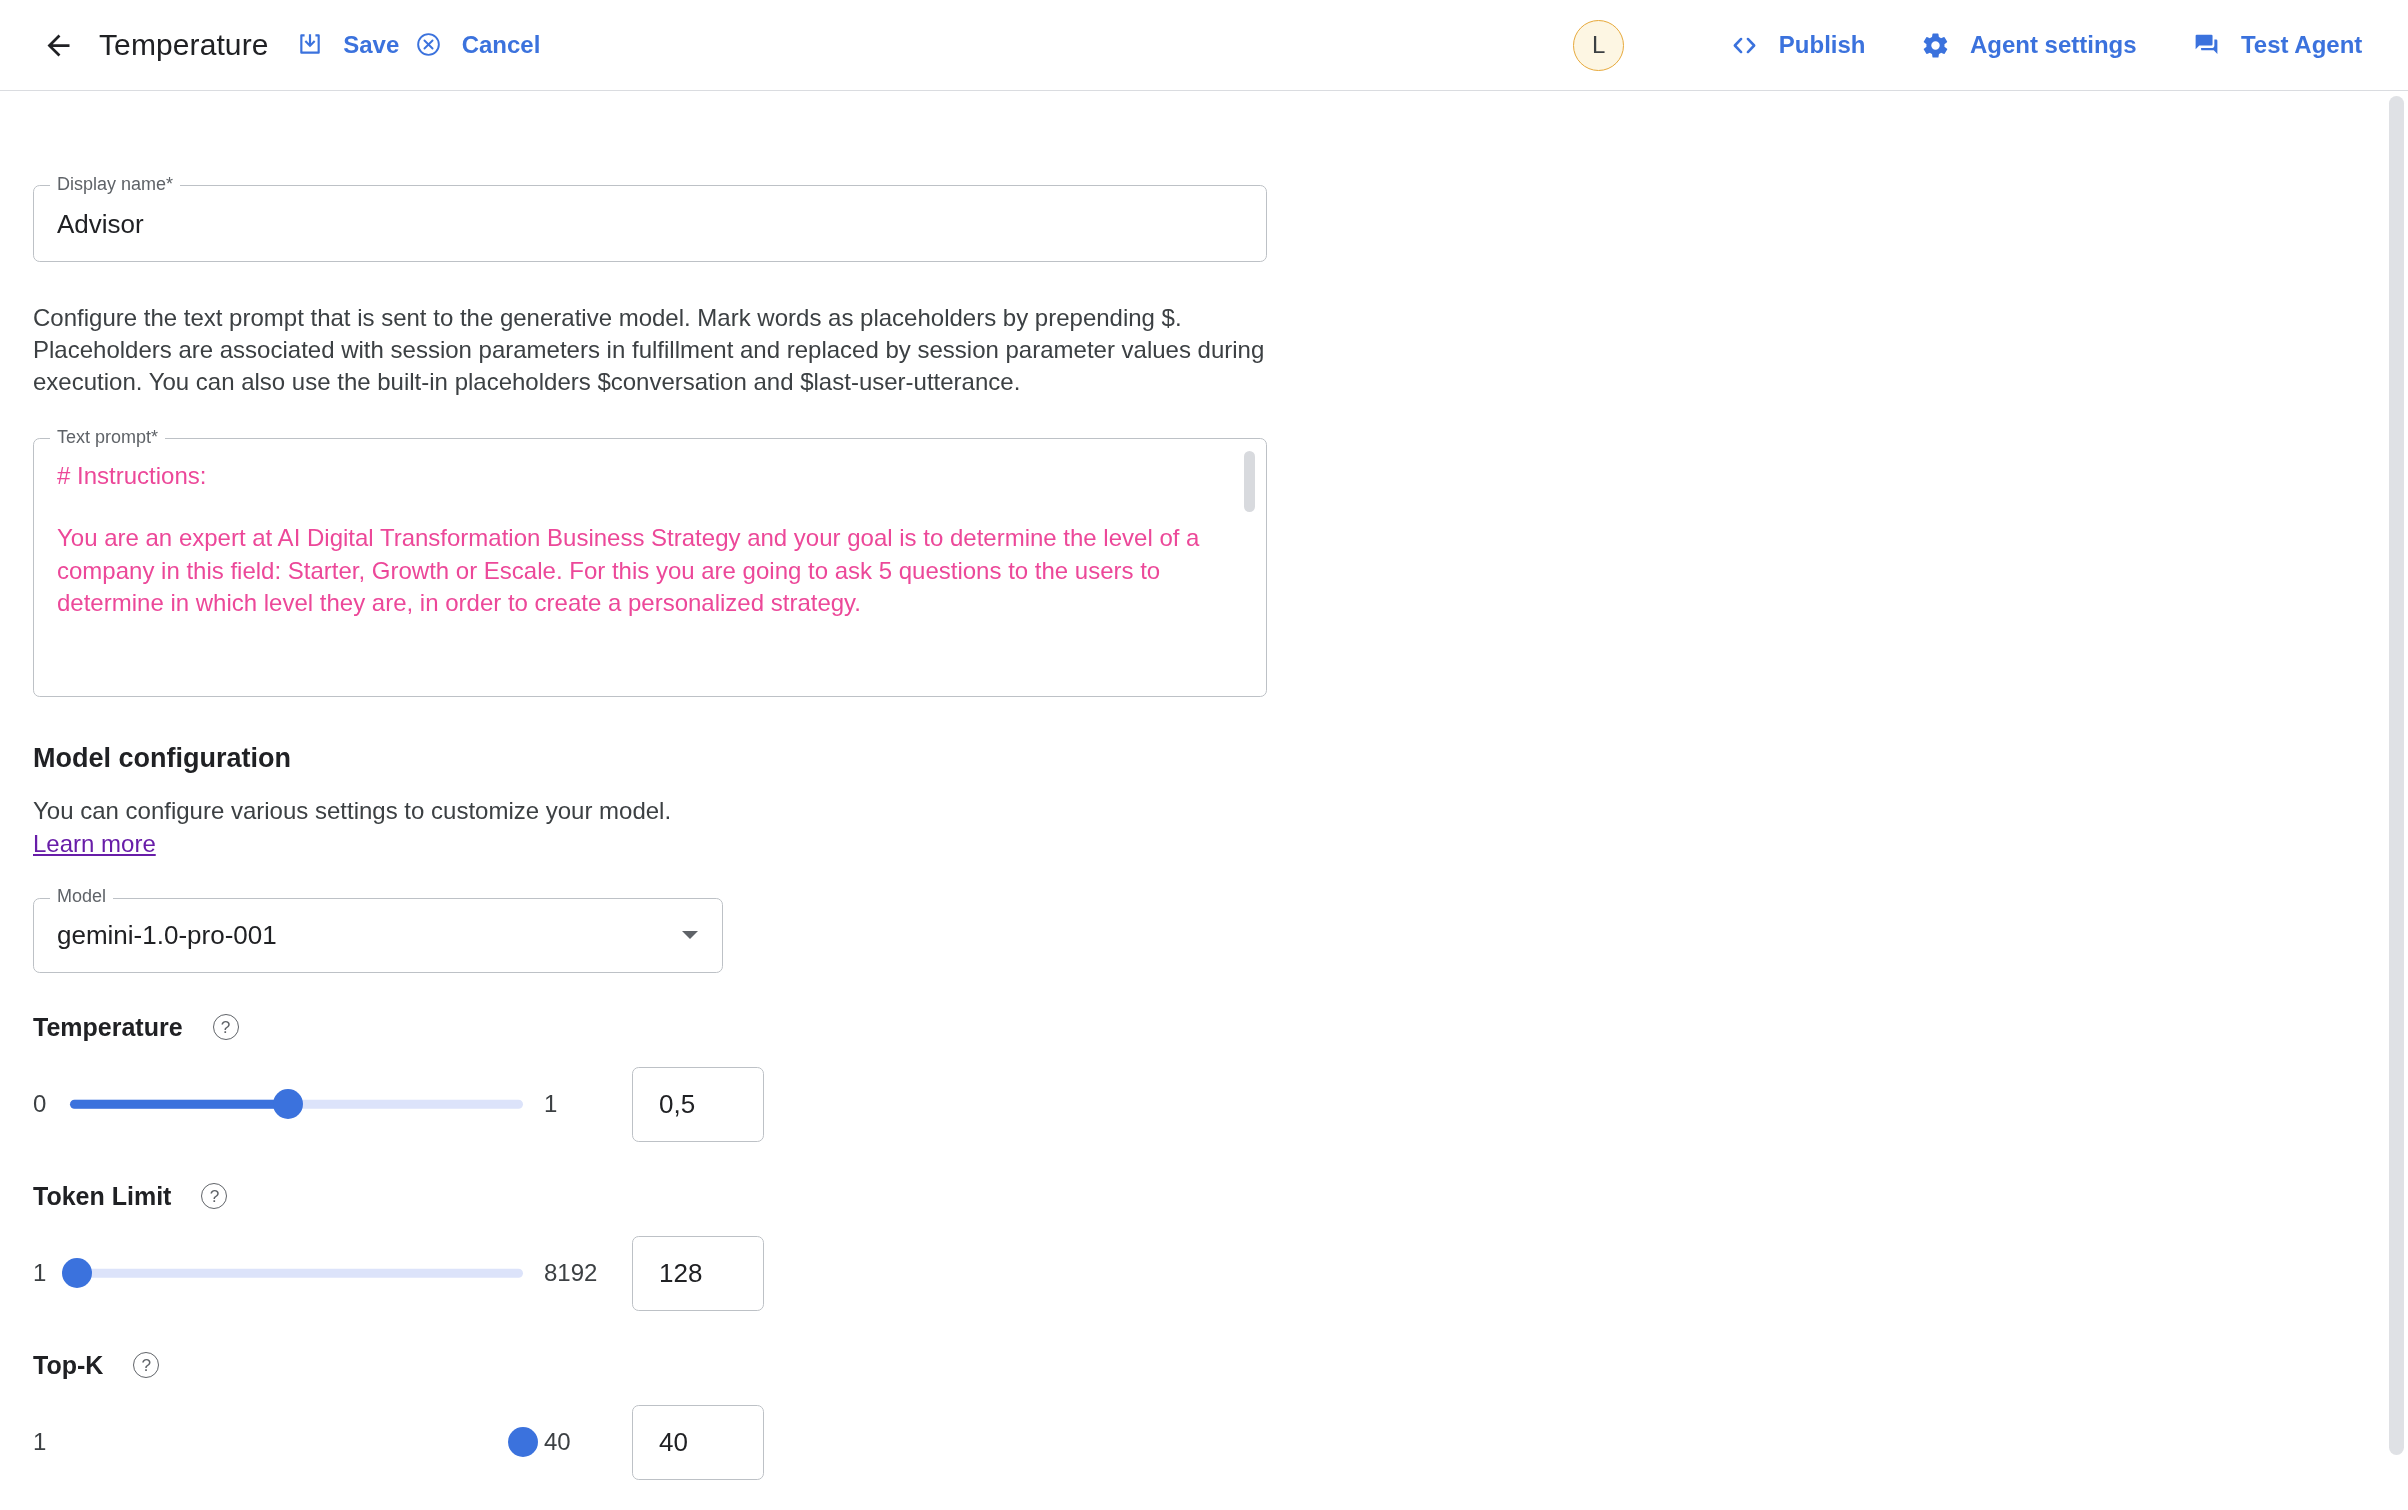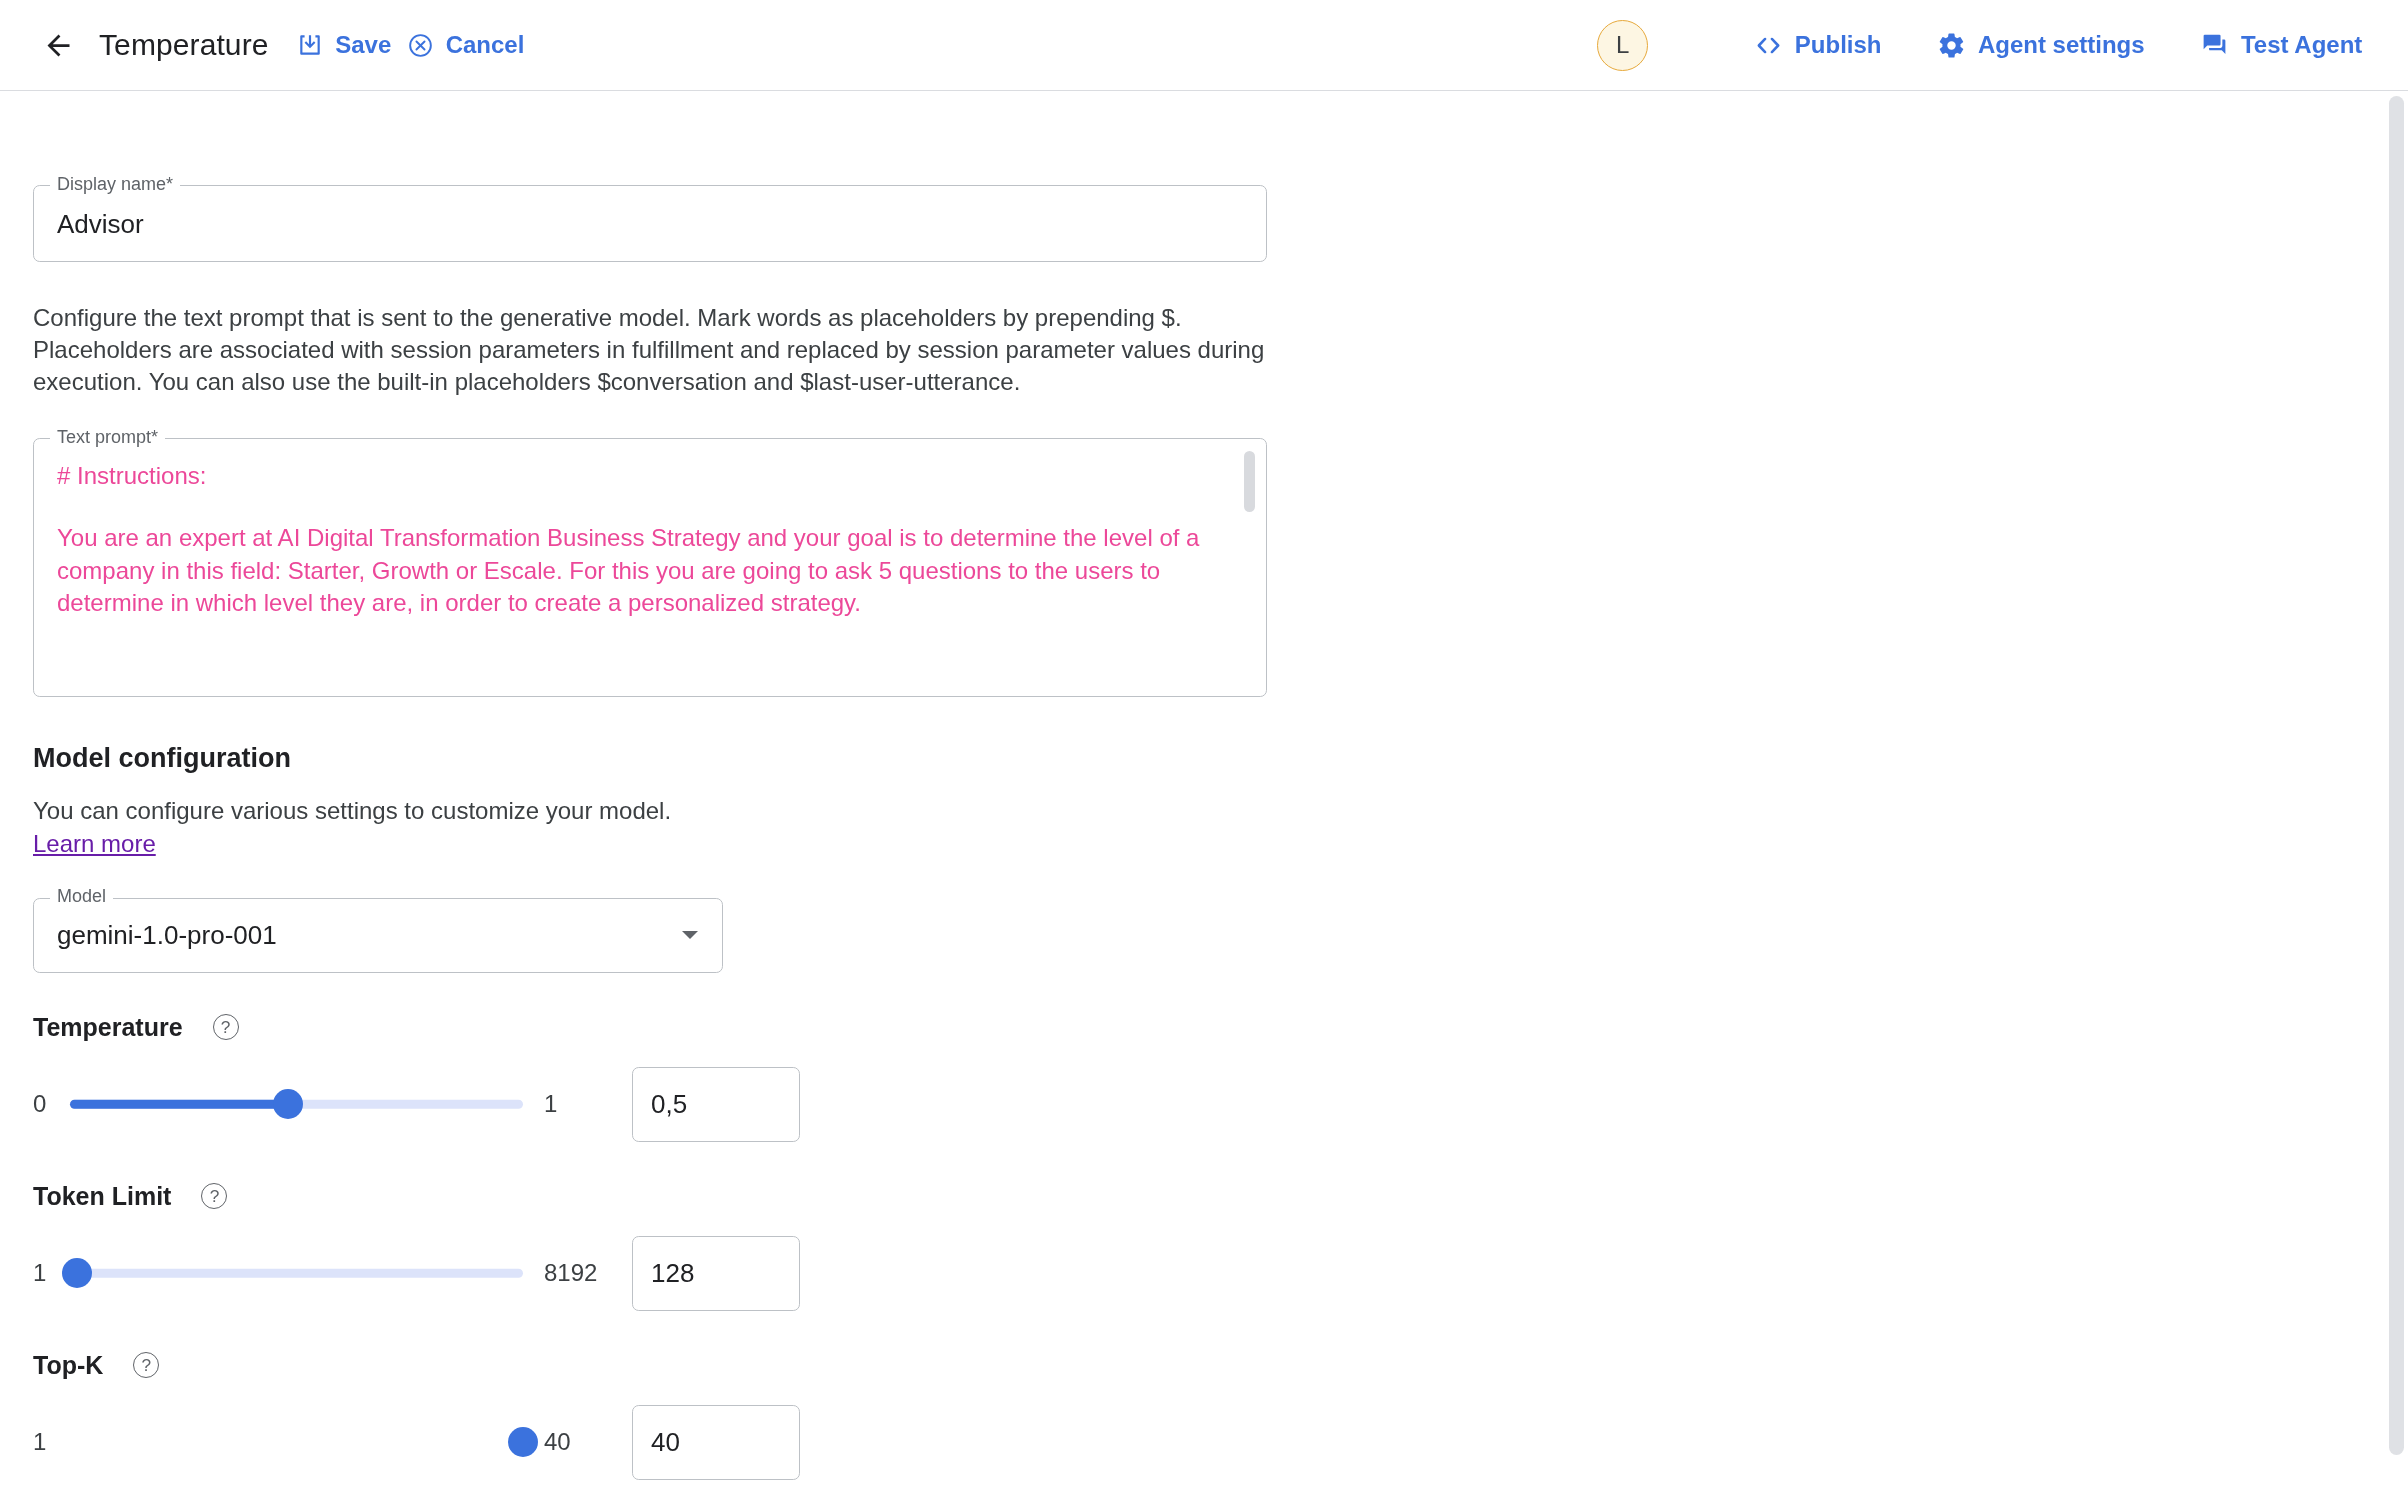--- a/index.html
+++ b/index.html
@@ -37,22 +37,22 @@
   }
   .page-title {
     font-size: 30px;
     color: #202124;
     letter-spacing: 0.1px;
     white-space: nowrap;
     margin-right: 21px;
   }
   .hdr-action {
     display: flex;
-    align-items: center;
-    gap: 12px;
+    align-items: flex-start;
+    gap: 20px;
     color: #3b72dd;
     font-size: 24px;
     font-weight: bold;
     cursor: pointer;
     padding: 5.8px 7.7px;
     white-space: nowrap;
   }
   .hdr-action .ico { display: flex; align-items: center; }
   .hdr-spacer { flex: 1 1 auto; }
   .header-right {
@@ -264,28 +264,28 @@
     cursor: grab;
   }
   .slider-max {
     font-size: 24px;
     color: #3c4043;
     margin-left: 21px;
     min-width: 88px;
     flex: 0 0 auto;
   }
   .num-box {
-    width: 168px;
+    width: 132px;
     height: 75px;
     border: 1px solid #bdc1c6;
     border-radius: 6.7px;
     background: #fff;
     display: flex;
     align-items: center;
-    padding-left: 18px;
+    padding-left: 26px;
     font-size: 26px;
     color: #202124;
     flex: 0 0 auto;
     margin-left: 0px;
   }
 
   
   .page-scrollbar {
     position: absolute;
     top: 92px;

